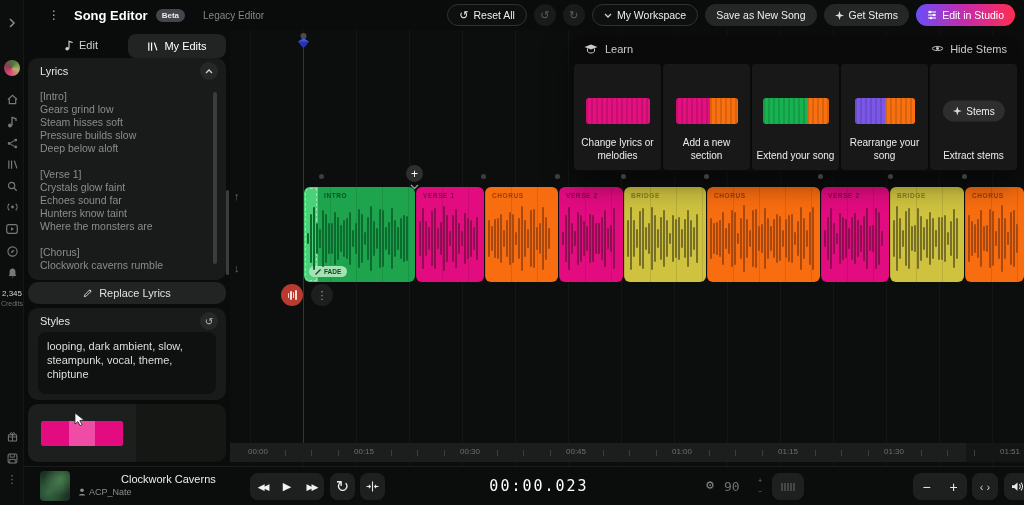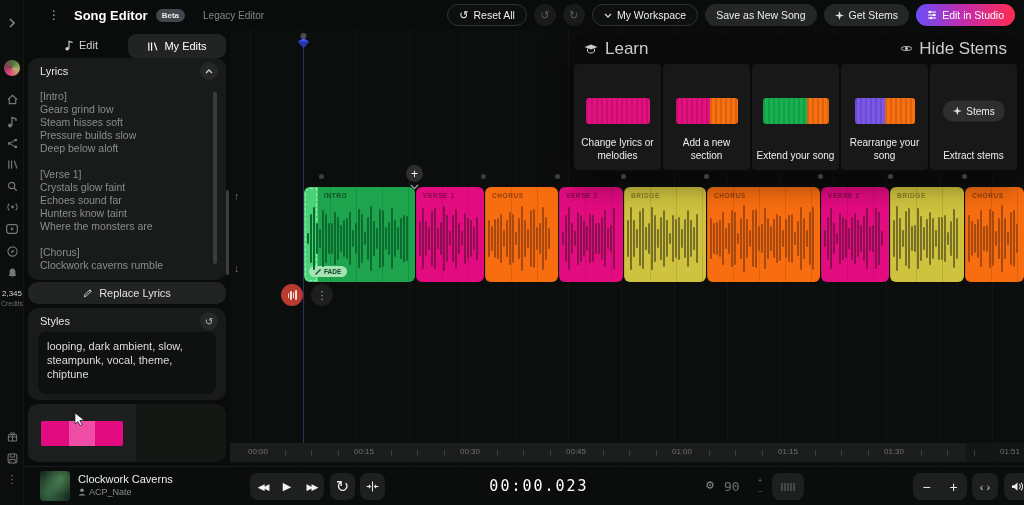--- a/index.html
+++ b/index.html
@@ -80,36 +80,36 @@
   .track-kebab { position:absolute; left:81px; top:254px; width:22px; height:22px; border-radius:50%; background:#1d1f1e;
     color:#9b9e9b; display:flex; align-items:center; justify-content:center; font-size:11px; }
   .ruler { position:absolute; left:0; top:413px; width:794px; height:19px; background:#1c1e1d; }
   .ruler-dark { position:absolute; left:736px; right:0; top:0; bottom:0; background:#141615; }
   .rlabel { position:absolute; top:4px; transform:translateX(-50%); font-size:8px; color:#6e716e; }
   .rtick { position:absolute; top:7px; width:1px; height:6px; background:#3c3f3d; }
 
   
   .learn { position:absolute; left:342px; top:5px; width:447px; height:137px; background:#0a0a0a; border-radius:10px;
     box-shadow:0 10px 28px rgba(0,0,0,0.55); }
-  .learn-hd { display:flex; align-items:center; height:27px; padding:0 12px; font-size:17px; color:#c9ccc9; }
+  .learn-hd { display:flex; align-items:center; height:27px; padding:0 12px; font-size:11px; color:#c9ccc9; }
   .learn-hd .ttl { display:flex; align-items:center; gap:7px; }
   .hide-tips { margin-left:auto; display:flex; align-items:center; gap:6px; }
   .cards { position:absolute; left:2px; right:2px; top:29px; bottom:2px; display:flex; gap:2px; }
   .card { flex:1; background:#181818; border-radius:4px; position:relative; }
   .thumb { position:absolute; left:50%; top:44%; transform:translate(-50%,-50%); display:flex; }
   .blk { height:26px; border-radius:3px; background-image:repeating-linear-gradient(90deg,rgba(0,0,0,0.12) 0 2px,transparent 2px 5px); }
   .stems-pill { background:#2e2e2e; color:#eee; font-size:10px; border-radius:12px; padding:5px 10px; display:flex; align-items:center; gap:5px; }
   .caption { position:absolute; bottom:8px; left:3px; right:3px; text-align:center; font-size:10px; line-height:12.5px; color:#ececec; }
 
   
   .bottombar { position:absolute; left:24px; top:466px; width:1000px; height:39px; background:#0b0d0c; border-top:1px solid #1a1c1b; }
   .album { position:absolute; left:16px; top:4px; width:30px; height:30px; border-radius:4px;
     background:radial-gradient(circle at 30% 70%,#2e5a36,#0d1a12 65%),radial-gradient(circle at 70% 25%,#3d6b40,#0d1a12 55%); background-blend-mode:screen; }
   .bmeta { position:absolute; left:54px; top:6px; }
-  .btitle { font-size:11px; color:#eceeec; }
+  .btitle { font-size:11px; color:#eceeec;margin-left:43px; }
   .bartist { display:flex; align-items:center; gap:3px; font-size:9px; color:#8b8e8b; margin-top:2px; }
   .t-group { position:absolute; left:226px; top:6px; width:74px; height:27px; background:#1e201f; border-radius:8px;
     display:flex; align-items:center; justify-content:space-around; color:#f2f2f2; }
   .tg-ic { font-size:9px; letter-spacing:-2px; }
   .tg-play { font-size:11px; letter-spacing:0; }
   .sq-btn { position:absolute; top:6px; width:25px; height:27px; background:#1e201f; border-radius:8px;
     display:flex; align-items:center; justify-content:center; color:#e8e8e8; }
   .time-display { position:absolute; left:450px; top:10px; width:130px; text-align:center;
     font-family:"DejaVu Sans Mono",monospace; font-size:15px; letter-spacing:2px; color:#fff; }
   .gear { position:absolute; left:681px; top:12px; font-size:11px; color:#8b8e8b; }

